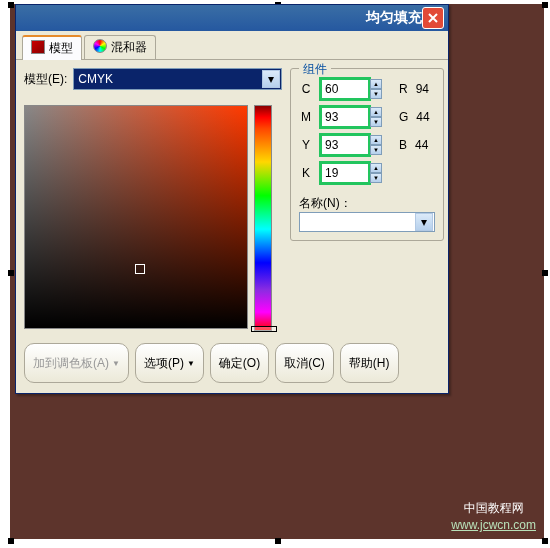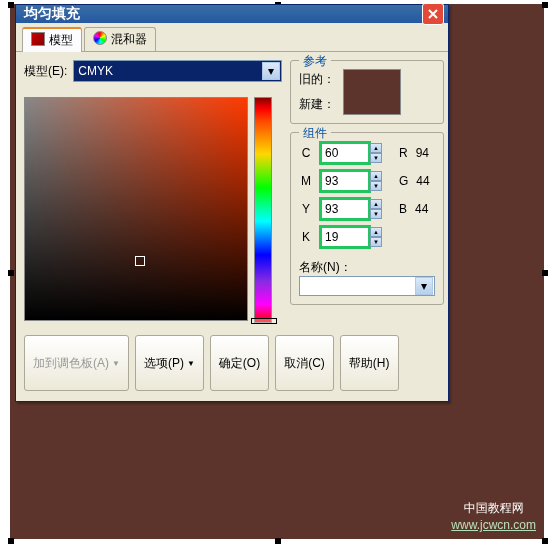--- a/index.html
+++ b/index.html
@@ -1,19 +1,19 @@
 <!DOCTYPE html>
 <html><head>
 <meta charset="utf-8">
 <style>
 body{margin:0;font-family:"Microsoft YaHei",SimSun,Arial;font-size:12px;background:#fff;width:550px;height:548px;position:relative;overflow:hidden}
 .canvas-bg{position:absolute;left:10px;top:4px;width:534px;height:535px;background:#5d342c}
 .handle{position:absolute;width:6px;height:6px;background:#000}
 .dialog{position:absolute;left:15px;top:4px;width:432px;background:#ece9d8;border:1px solid #0a246a;box-shadow:2px 2px 2px rgba(0,0,0,.3)}
-.titlebar{height:18px;background:linear-gradient(#3a6ea5,#2558a0);display:flex;align-items:center;justify-content:space-between;padding:0 4px}
+.titlebar{height:26px;background:linear-gradient(#3a6ea5,#2558a0);display:flex;align-items:center;justify-content:flex-end;padding:0 4px}
 .titlebar span{color:#fff;font-size:14px;font-weight:bold;padding-left:4px}
 .close-btn{width:20px;height:20px;background:#e24a37;border:1px solid #fff;border-radius:3px;display:flex;align-items:center;justify-content:center;cursor:pointer}
 .close-btn svg{stroke:#fff;stroke-width:2}
 .tabs{display:flex;border-bottom:1px solid #aca899;padding:4px 6px 0 6px;gap:2px}
 .tab{padding:3px 8px;border:1px solid #aca899;border-bottom:none;border-radius:3px 3px 0 0;background:#ece9d8;cursor:pointer;position:relative;display:flex;align-items:flex-start;gap:4px}
 .tab.active{border-top:2px solid #e68b2c;background:#fcfcfe;z-index:2;margin-bottom:-1px}
 .tab-icon{width:12px;height:12px;display:inline-block}
 .body{padding:8px;display:flex;gap:8px}
 .left-col{flex:0 0 258px}
 .right-col{flex:1}
@@ -34,21 +34,21 @@
 .swatch{width:56px;height:44px;border:1px solid #888;background:#5d342c}
 .comp-row{display:flex;align-items:center;gap:6px;margin-bottom:4px}
 .comp-row label{width:14px;text-align:center}
 .spinner{width:40px;height:18px;border:3px solid #22c55e;background:#fff;display:flex;align-items:center;padding:0 3px;position:relative}
 .spinner .btns{position:absolute;right:-14px;top:-1px;width:12px;height:20px;display:flex;flex-direction:column}
 .spinner .btns div{flex:1;border:1px solid #7f9db9;background:linear-gradient(#dbeaf9,#b6d0ec);font-size:6px;text-align:center;line-height:8px}
 .rgb{margin-left:22px;display:flex;gap:8px}
 .name-input{width:130px;height:18px;border:1px solid #7f9db9;background:#fff;display:flex;align-items:center;padding:0 2px;position:relative}
 .name-input .drop{position:absolute;right:1px;top:0;width:16px;height:16px;background:linear-gradient(#dbeaf9,#b6d0ec);border:1px solid #b2c9e4;display:flex;align-items:center;justify-content:center}
 .btn-row{display:flex;gap:6px;padding:4px 8px 10px 8px;justify-content:flex-start}
-.btn{height:22px;padding:16px 8px;border:1px solid #aca899;border-radius:3px;background:linear-gradient(#fff,#ece9d8);cursor:pointer;display:flex;align-items:center;gap:3px}
+.btn{height:22px;padding:8px 8px;border:1px solid #aca899;border-radius:10px;background:linear-gradient(#fff,#ece9d8);cursor:pointer;display:flex;align-items:center;gap:3px}
 .btn.dis{color:#999}
 .btn .tri{font-size:8px}
 .watermark{position:absolute;right:14px;bottom:14px;color:#fff;text-align:center;font-size:12px;line-height:1.4}
 .watermark .u{text-decoration:underline;color:#b8e0b8}
 </style>
 </head>
 <body>
 
 <div class="canvas-bg"></div>
 <div class="handle" style="left:8px;top:2px"></div>
@@ -94,30 +94,20 @@
         <div class="picker">
           <div class="marker"></div>
         </div>
         <div class="hue">
           <div class="marker"></div>
         </div>
       </div>
     </div>
 
     <div class="right-col">
-      <div class="fieldset">
-        <div class="legend">参考</div>
-        <div class="swatch-row">
-          <div class="swatch-labels">
-            <span>旧的：</span>
-            <span>新建：</span>
-          </div>
-          <div class="swatch"></div>
-        </div>
-      </div>
 
       <div class="fieldset">
         <div class="legend">组件</div>
         <div class="comp-row">
           <label>C</label>
           <div class="spinner">
               <span>60</span>
               <div class="btns">
                 <div>▲</div>
                 <div>▼</div>

